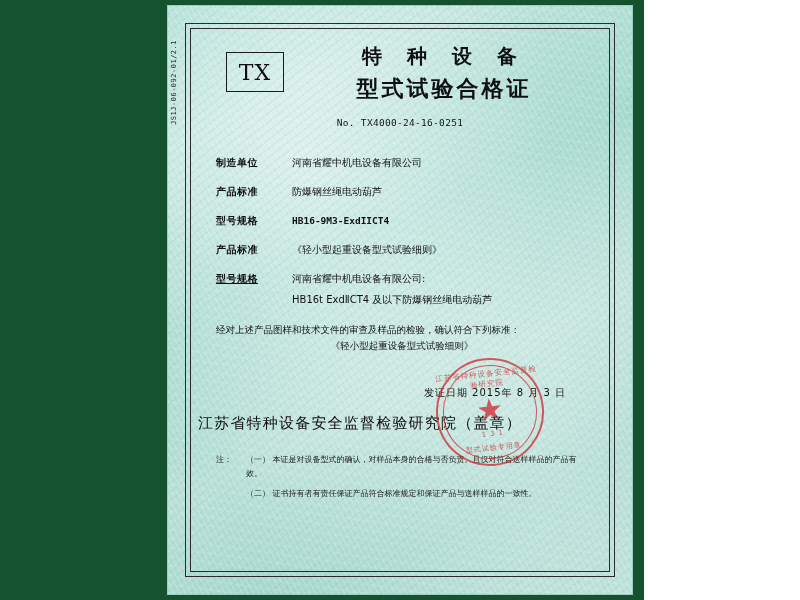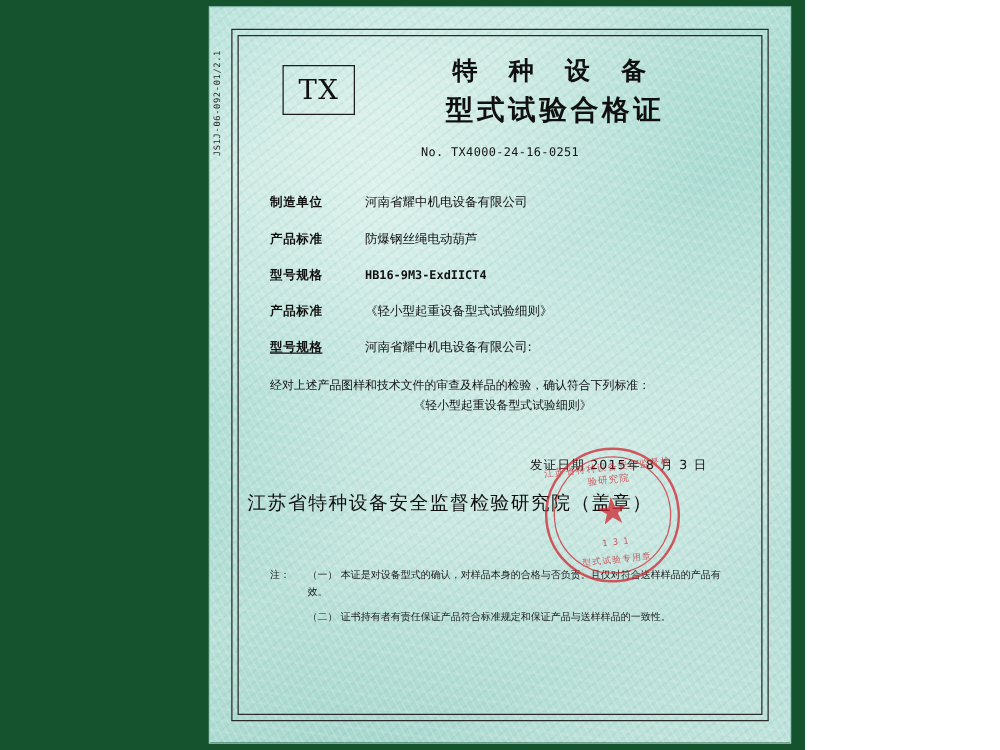--- a/index.html
+++ b/index.html
@@ -331,20 +331,21 @@
         <div class="field-row">
           <div class="field-label">产品标准</div>
           <div class="field-value">《轻小型起重设备型式试验细则》</div>
         </div>
 
 
         <div class="field-row coverage-row">
           <div class="field-label">型号规格</div>
           <div class="field-value">
             <span>河南省耀中机电设备有限公司:</span>
+            <span class="sub-line">HB16t  ExdⅡCT4 及以下防爆钢丝绳电动葫芦</span>
           </div>
         </div>
 
       </div>
 
       <div class="statement">
         <span>经对上述产品图样和技术文件的审查及样品的检验，确认符合下列标准：</span>
         <span class="line2">《轻小型起重设备型式试验细则》</span>
       </div>
 

